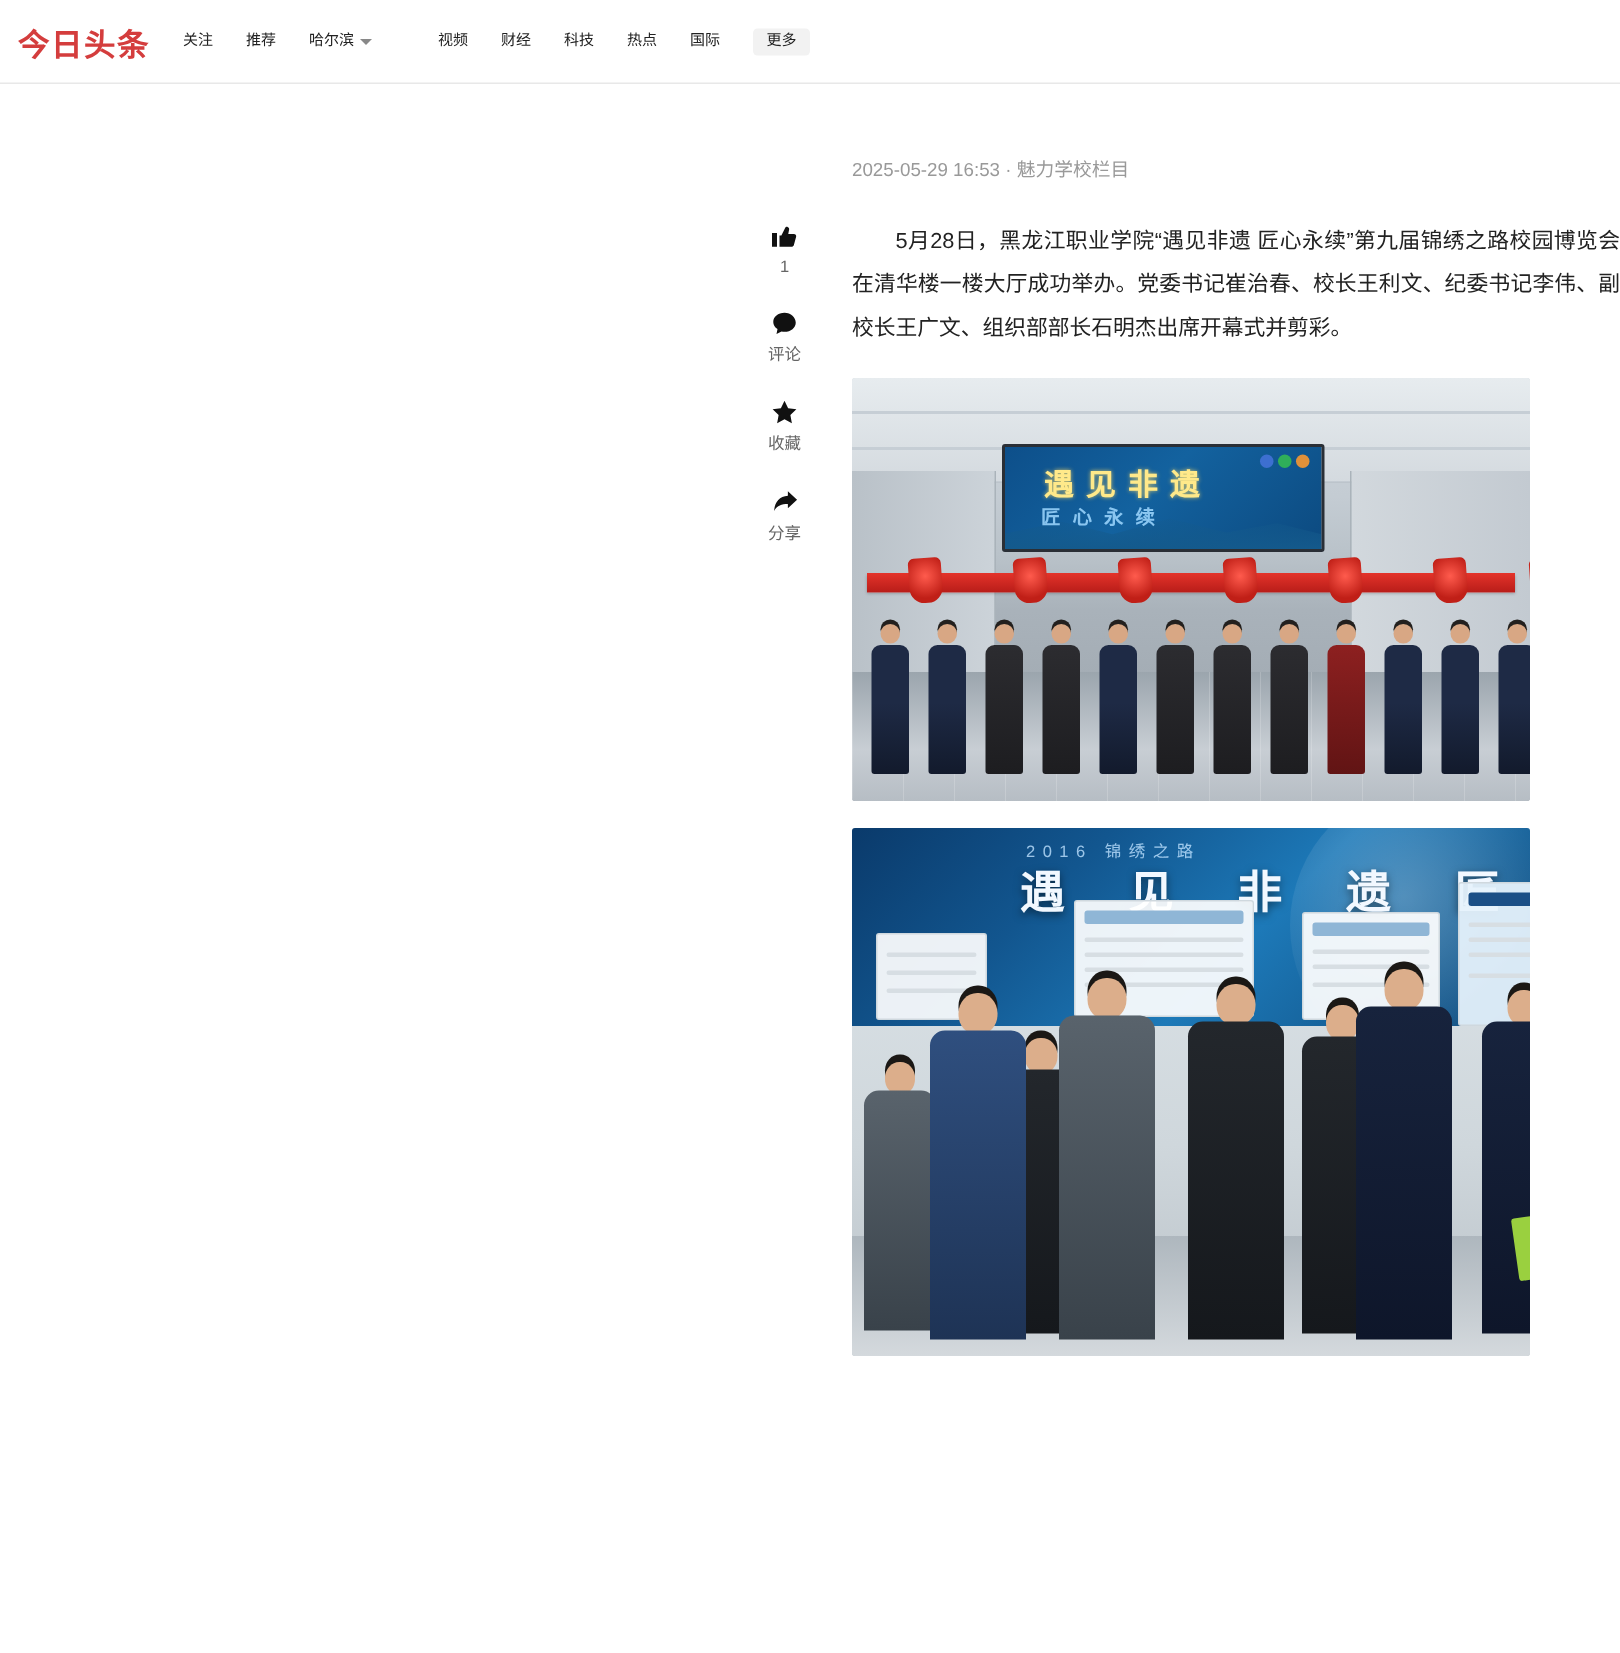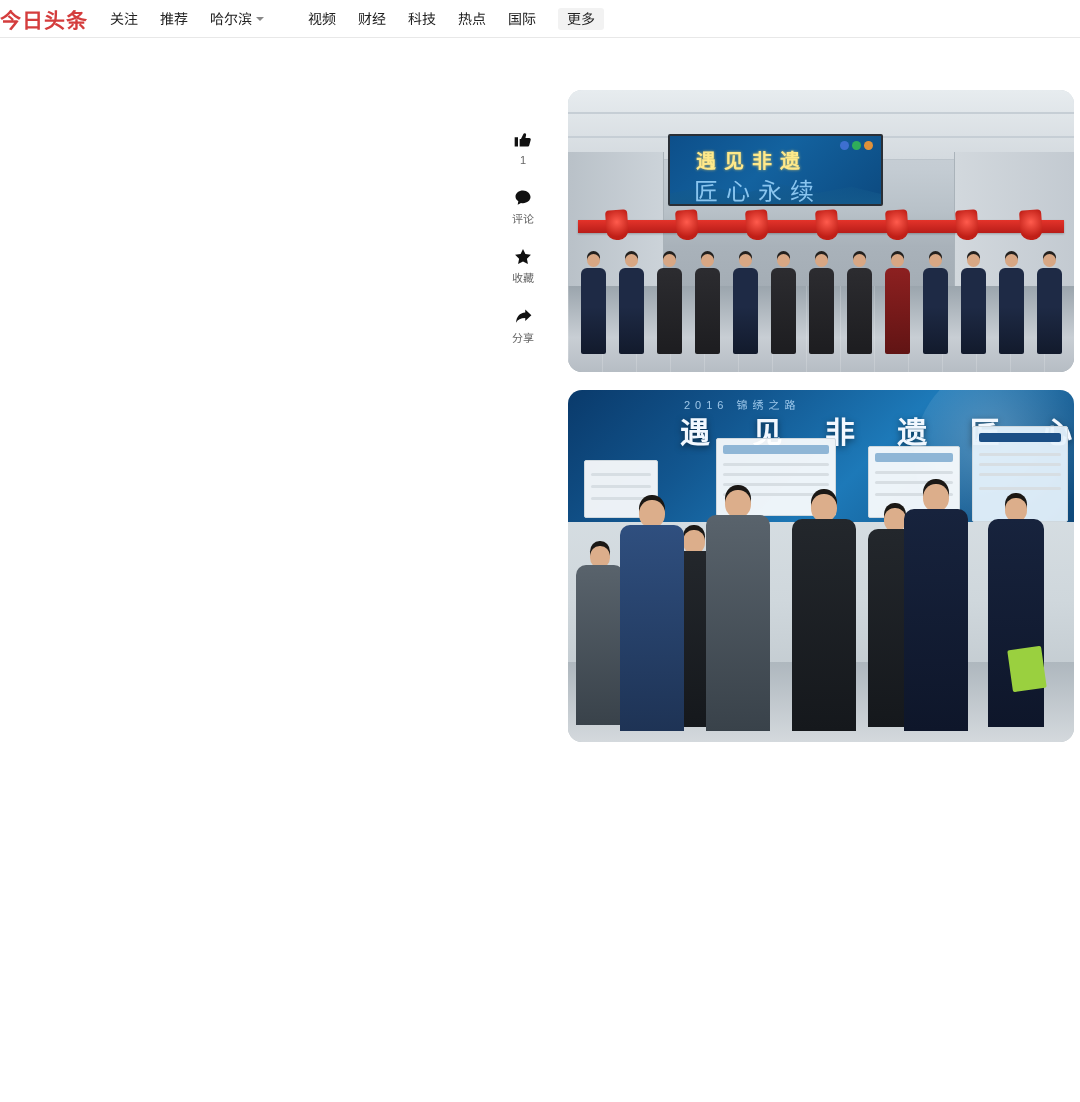--- a/index.html
+++ b/index.html
@@ -11,37 +11,38 @@
   }
   body {
     width: 1080px;
     min-height: 1102px;
     position: relative;
     color: #222;
   }
 
   
   .topbar {
-    height: 38px;
+    height: 56px;
     border-bottom: 1px solid #e8e8e8;
     display: flex;
     align-items: center;
+    padding-left: 12px;
     background: #fff;
   }
   .logo {
     font-size: 21px;
     font-weight: bold;
     color: #d43d3d;
     letter-spacing: 1px;
     margin-right: 22px;
     cursor: pointer;
     font-family: "DejaVu Sans", "Liberation Sans", sans-serif;
   }
   .nav-item {
-    font-size: 14px;
+    font-size: 10px;
     color: #222;
     margin-right: 22px;
     cursor: pointer;
     white-space: nowrap;
     display: flex;
     align-items: center;
     line-height: 1;
     text-align: center;
   }
   .nav-item.gap-left { margin-left: 22px; }
@@ -135,22 +136,22 @@
     font-size: 14.5px;
     line-height: 2.0;
     color: #222;
     margin: 0 0 18px 0;
     text-align: justify;
     text-indent: 2em;
   }
 
   
   .photo {
-    width: 506px;
-    border-radius: 14px;
+    width: 452px;
+    border-radius: 2px;
     overflow: hidden;
     margin: 6px 0 18px 0;
     position: relative;
   }
   .photo.p1 { height: 282px; }
   .photo.p2 { height: 352px; }
 
   
   .p1-bg {
     position: absolute; inset: 0;
@@ -174,21 +175,21 @@
     overflow: hidden;
   }
   .p1-screen .txt1 {
     position: absolute; top: 9px; left: 26px;
     color: #ffe98a; font-weight: bold; font-size: 20px; letter-spacing: 8px;
     font-family: "DejaVu Sans", sans-serif;
     text-shadow: 0 0 3px rgba(255,220,100,.8);
   }
   .p1-screen .txt2 {
     position: absolute; top: 36px; left: 24px;
-    color: #9fd8ff; font-weight: normal; font-size: 24px; letter-spacing: 8px;
+    color: #9fd8ff; font-weight: bold; font-size: 13px; letter-spacing: 8px;
     font-family: "DejaVu Sans", sans-serif;
     opacity: .85;
   }
   .p1-screen .mtn {
     position: absolute; bottom: 0; left: 0; right: 0; height: 26px;
     background: linear-gradient(to top, rgba(20,90,140,.95), rgba(20,90,140,0));
     clip-path: polygon(0 100%, 0 60%, 18% 30%, 34% 62%, 52% 22%, 70% 58%, 86% 34%, 100% 62%, 100% 100%);
   }
   .p1-logos { position: absolute; top: 5px; right: 8px; display: flex; gap: 3px; }
   .p1-logos i { width: 9px; height: 9px; border-radius: 50%; display: block; }
@@ -361,22 +362,28 @@
           <path d="M14 4v3.5C7.5 8 4 12.4 3.5 19c2-3.6 5.2-5.3 10.5-5.3V17l7-6.5z"></path>
         </svg>
       </div>
       <div class="rail-label">分享</div>
     </div>
   </div>
 
   <div class="article">
 
 
-
-
+    <div class="meta">
+      <span>2025-05-29 16:53</span>
+      <span>·</span>
+      <span>魅力学校栏目</span>
+    </div>
+
+
+    <p class="body">5月28日，黑龙江职业学院“遇见非遗 匠心永续”第九届锦绣之路校园博览会在清华楼一楼大厅成功举办。党委书记崔治春、校长王利文、纪委书记李伟、副校长王广文、组织部部长石明杰出席开幕式并剪彩。</p>
 
     <div class="photo p1">
       <div class="p1-bg"></div>
       <div class="p1-ceiling">
         <div class="p1-ceil-line" style="top:22px"></div>
         <div class="p1-ceil-line" style="top:46px"></div>
       </div>
       <div class="p1-wall-l"></div>
       <div class="p1-wall-r"></div>
       <div class="p1-floor"></div>

